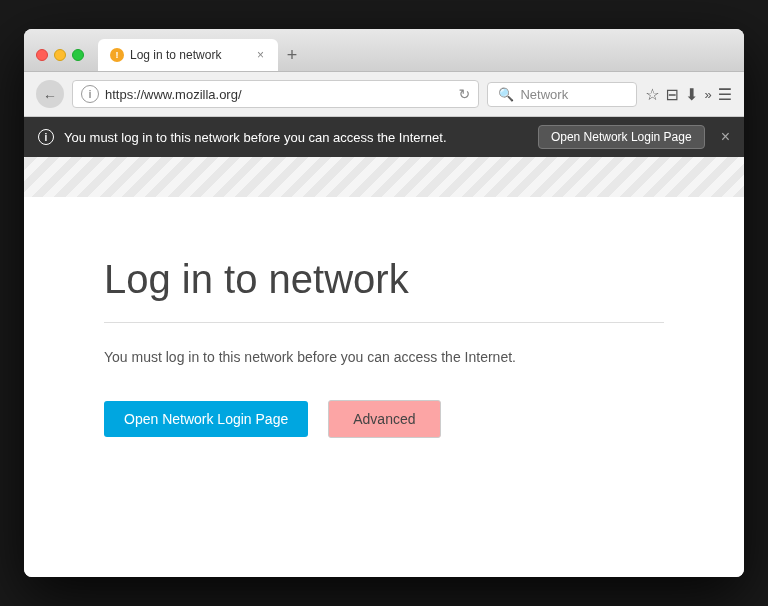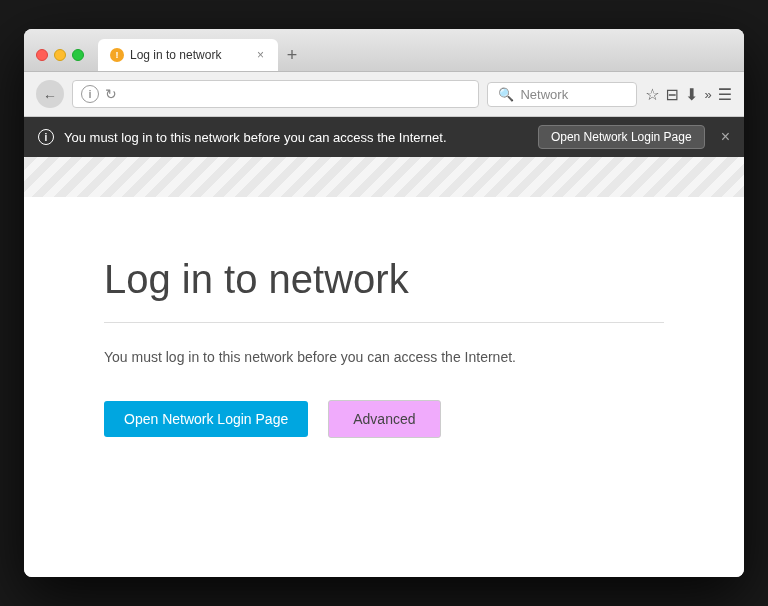--- a/index.html
+++ b/index.html
@@ -302,21 +302,21 @@
       background: #00a6e0;
       color: #fff;
       border: none;
       border-radius: 3px;
       padding: 10px 20px;
       font-size: 14px;
       cursor: pointer;
     }
 
     .btn-secondary {
-      background: #f0abfc;
+      background: #fca5a5;
       color: #444;
       border: 1px solid #ccc;
       border-radius: 3px;
       padding: 10px 24px;
       font-size: 14px;
       cursor: pointer;
     }
   </style>
 </head>
 <body>
@@ -342,20 +342,21 @@
   </div>
 
   <div class="nav-bar">
     <button class="nav-btn">
       <span>←</span>
     </button>
     <div class="address-bar">
       <div class="info-btn">
         <span>i</span>
       </div>
+      <span class="address-text">https://www.mozilla.org/</span>
       <span class="refresh-btn">↻</span>
     </div>
     <div class="search-bar">
       <span class="search-icon-svg">🔍</span>
       <span class="search-text">Network</span>
     </div>
     <div class="nav-icons">
       <span class="nav-icon">☆</span>
       <span class="nav-icon">⊟</span>
       <span class="nav-icon">⬇</span>

